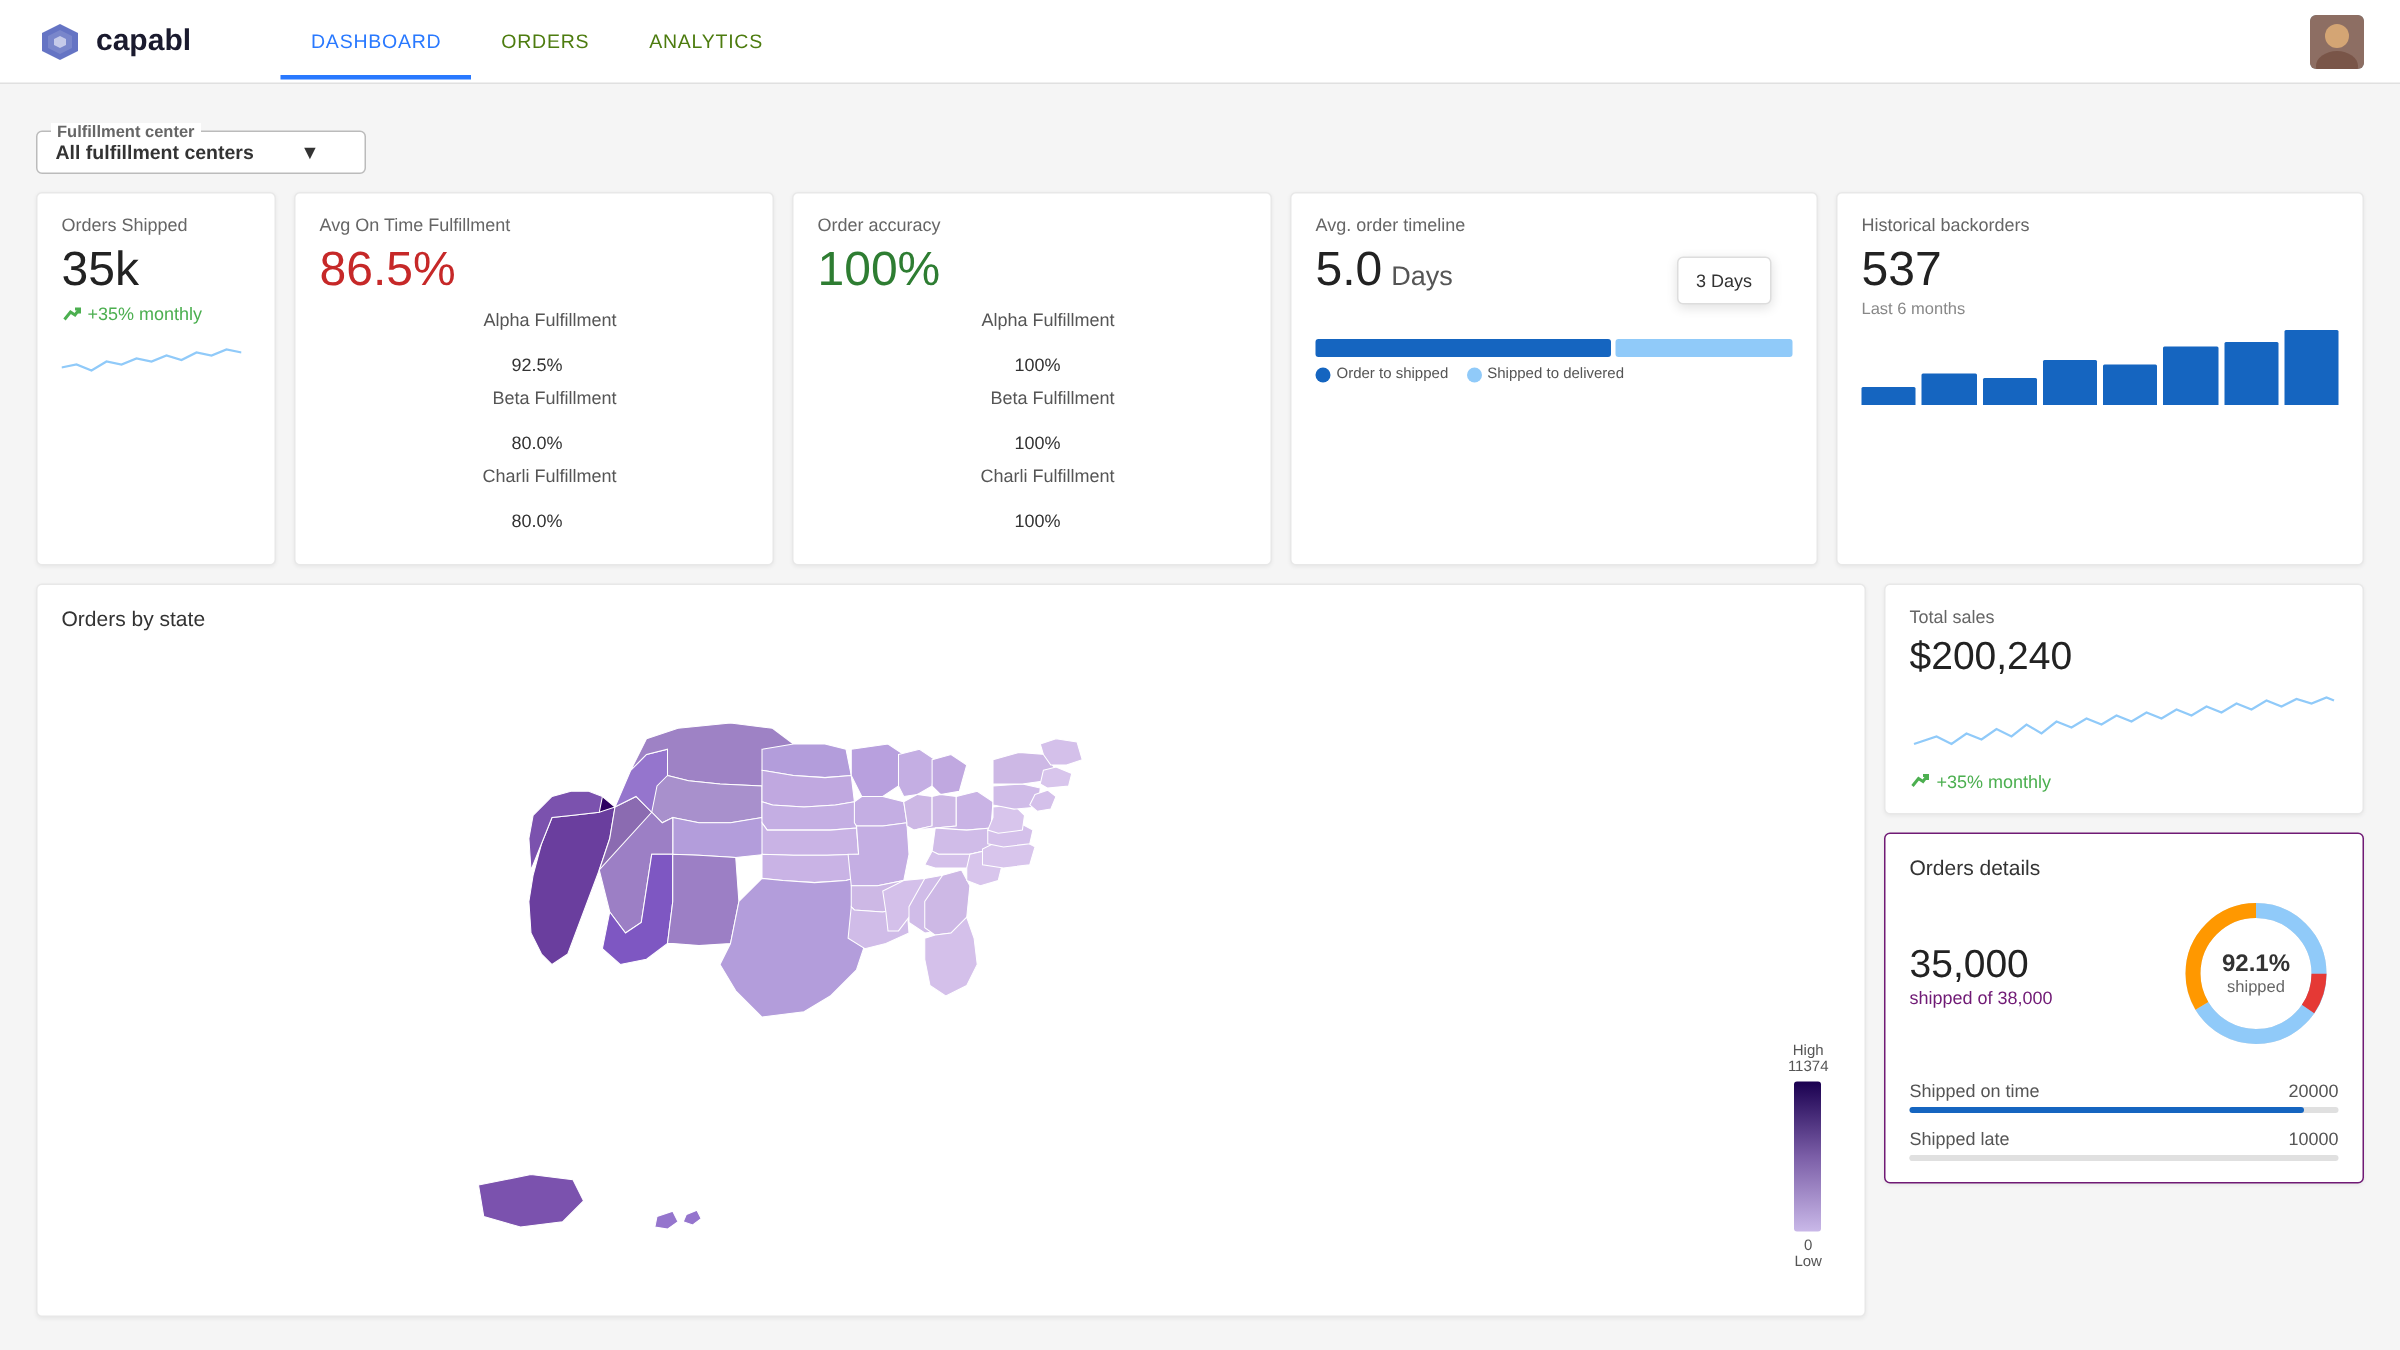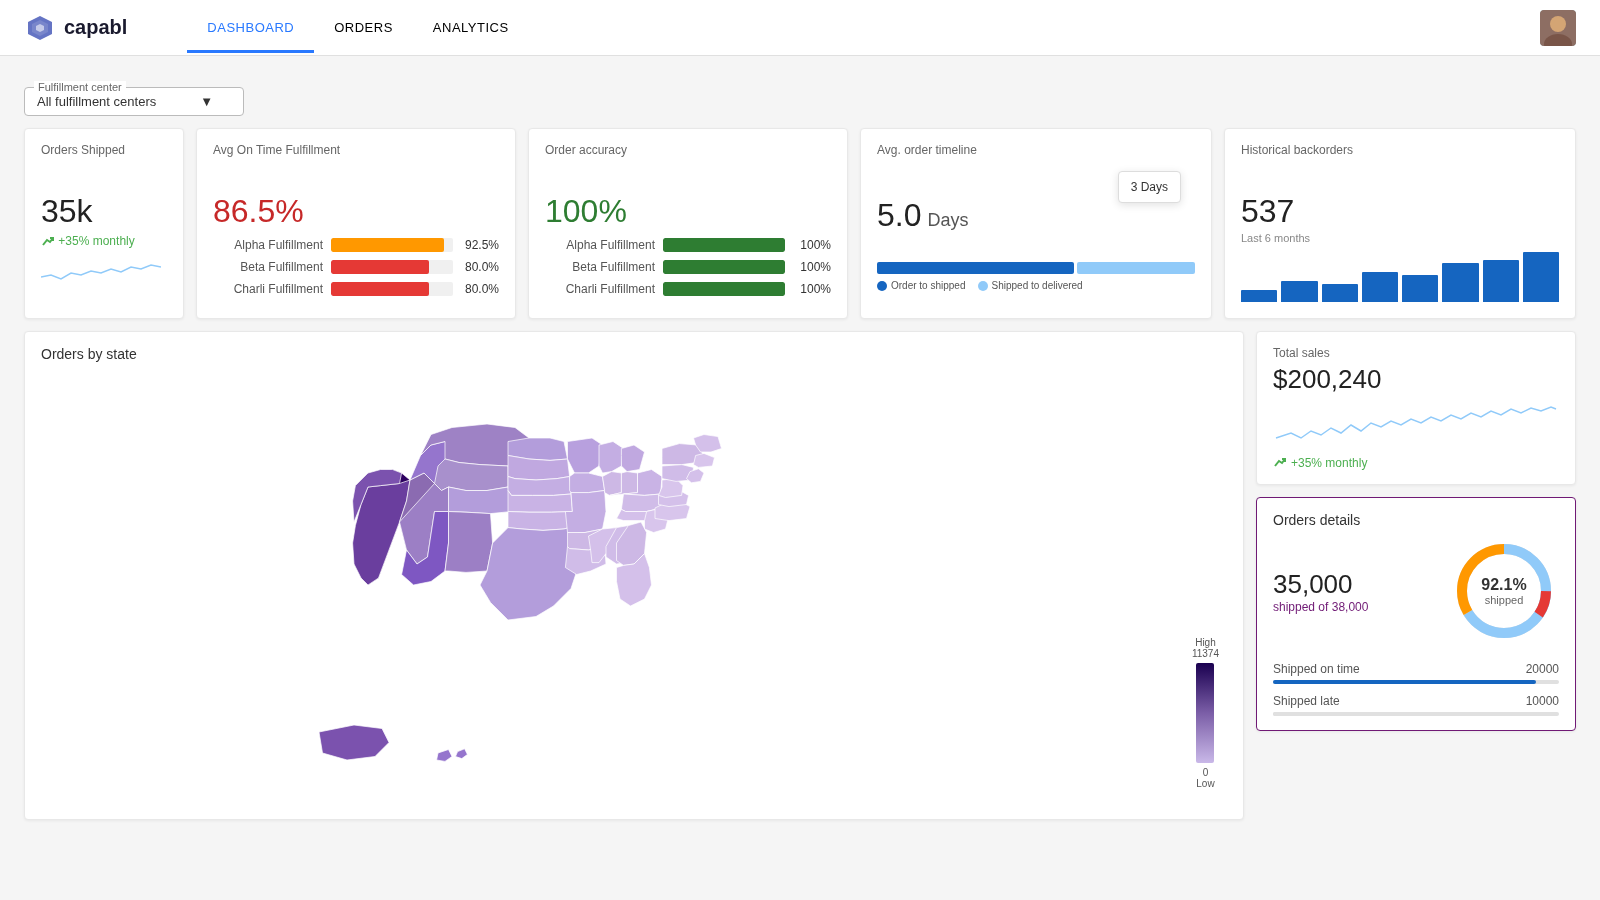--- a/index.html
+++ b/index.html
@@ -29,21 +29,21 @@
     .nav {
       display: flex;
       align-items: center;
       gap: 0;
       flex: 1;
     }
     .nav-item {
       padding: 18px 20px;
       font-size: 13px;
       font-weight: 500;
-      color: #000000;
+      color: #4d7c0f;
       cursor: pointer;
       position: relative;
       text-transform: uppercase;
       letter-spacing: 0.5px;
     }
     .nav-item.active {
       color: #2979ff;
     }
     .nav-item.active::after {
       content: '';
@@ -95,32 +95,33 @@
       border: 1px solid #e8e8e8;
       padding: 14px 16px;
       box-shadow: 0 1px 3px rgba(0,0,0,0.06);
     }
 
     .card-sm { flex: 0 0 160px; }
     .card-md { flex: 0 0 320px; }
     .card-lg { flex: 1; }
 
     .kpi-label { font-size: 12px; color: #666; margin-bottom: 4px; }
-    .kpi-value-large { font-size: 32px; font-weight: 500; color: #222; margin-top: 36px; }
+    .kpi-value-large { font-size: 32px; font-weight: 500; color: #222; }
     .kpi-value-green { color: #2e7d32; }
     .kpi-value-red { color: #c62828; }
     .kpi-monthly-change { color: #4caf50; font-size: 12px; margin-top: 4px; }
     .sparkline { margin-top: 8px; }
 
     
     .bar-row {
       display: flex;
       align-items: center;
       margin-bottom: 8px;
       gap: 8px;
+      flex-direction: column;
     }
     .bar-row-label { font-size: 12px; color: #555; width: 110px; text-align: right; flex-shrink: 0; }
     .bar-track { flex: 1; height: 14px; background: #f0f0f0; border-radius: 2px; overflow: hidden; }
     .bar-fill-orange { background: #ff9800; height: 100%; border-radius: 2px; }
     .bar-fill-red { background: #e53935; height: 100%; border-radius: 2px; }
     .bar-fill-green { background: #2e7d32; height: 100%; border-radius: 2px; }
     .bar-pct { font-size: 12px; color: #333; width: 38px; text-align: right; flex-shrink: 0; }
     .timeline-legend { display: flex; gap: 12px; margin-top: 6px; }
     .legend-dot { width: 10px; height: 10px; border-radius: 50%; display: inline-block; margin-right: 4px; }
     .legend-item { display: flex; align-items: center; font-size: 10px; color: #555; }
@@ -316,21 +317,21 @@
     </div>
   </div>
 </header>
 
 <div class="main">
 
   <div class="summary-header">
 
     <div style="display:flex; align-items:flex-start; gap:16px; position:relative;">
 
-      <div style="min-width:220px;">
+      <div style="min-width:220px;font-weight:bold;">
         <div class="fc-border-label">Fulfillment center</div>
         <div class="fc-select-box">
           <span>All fulfillment centers</span>
           <span>▼</span>
         </div>
       </div>
     </div>
   </div>
 
   <div class="kpi-row">

